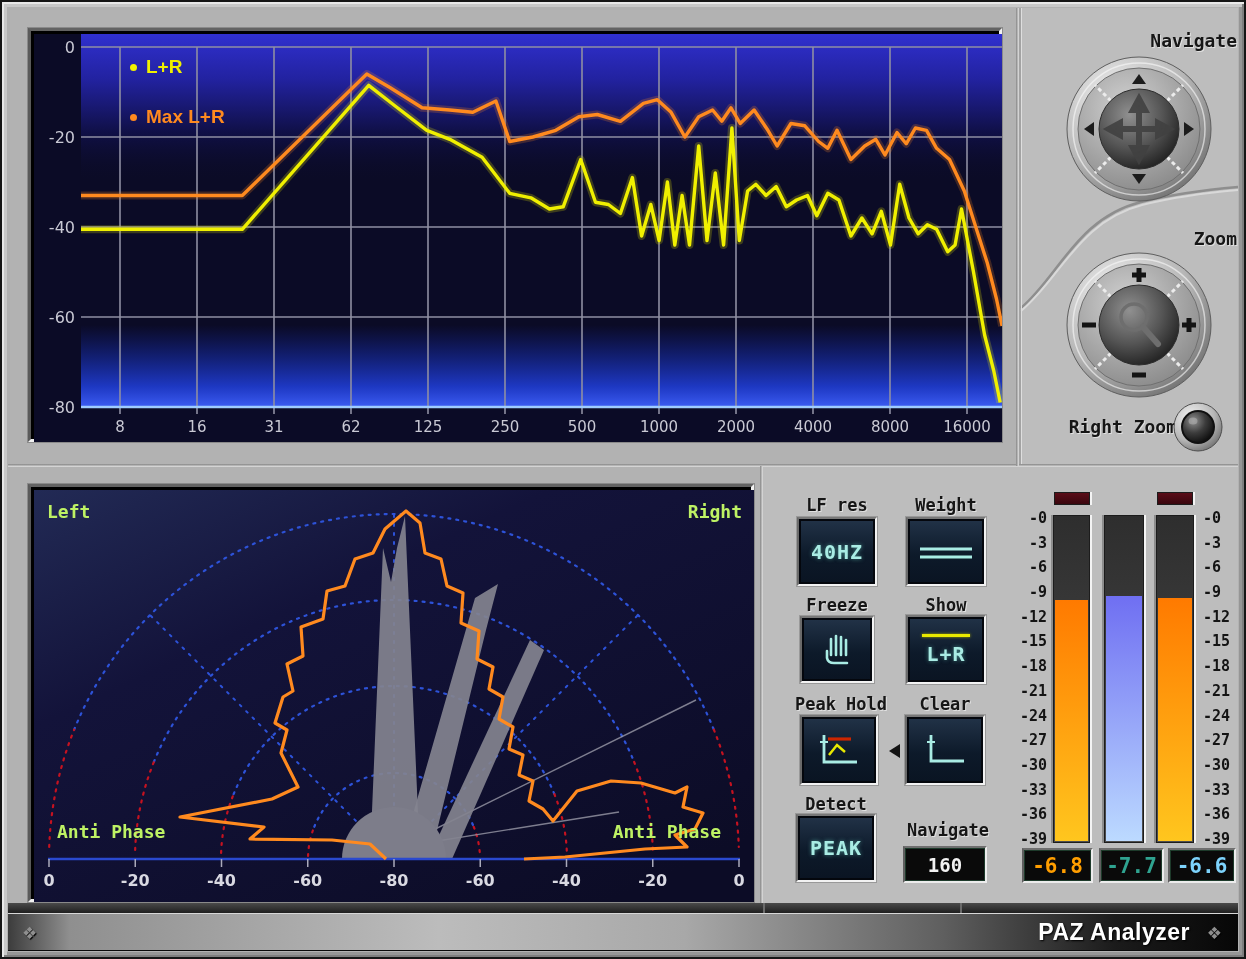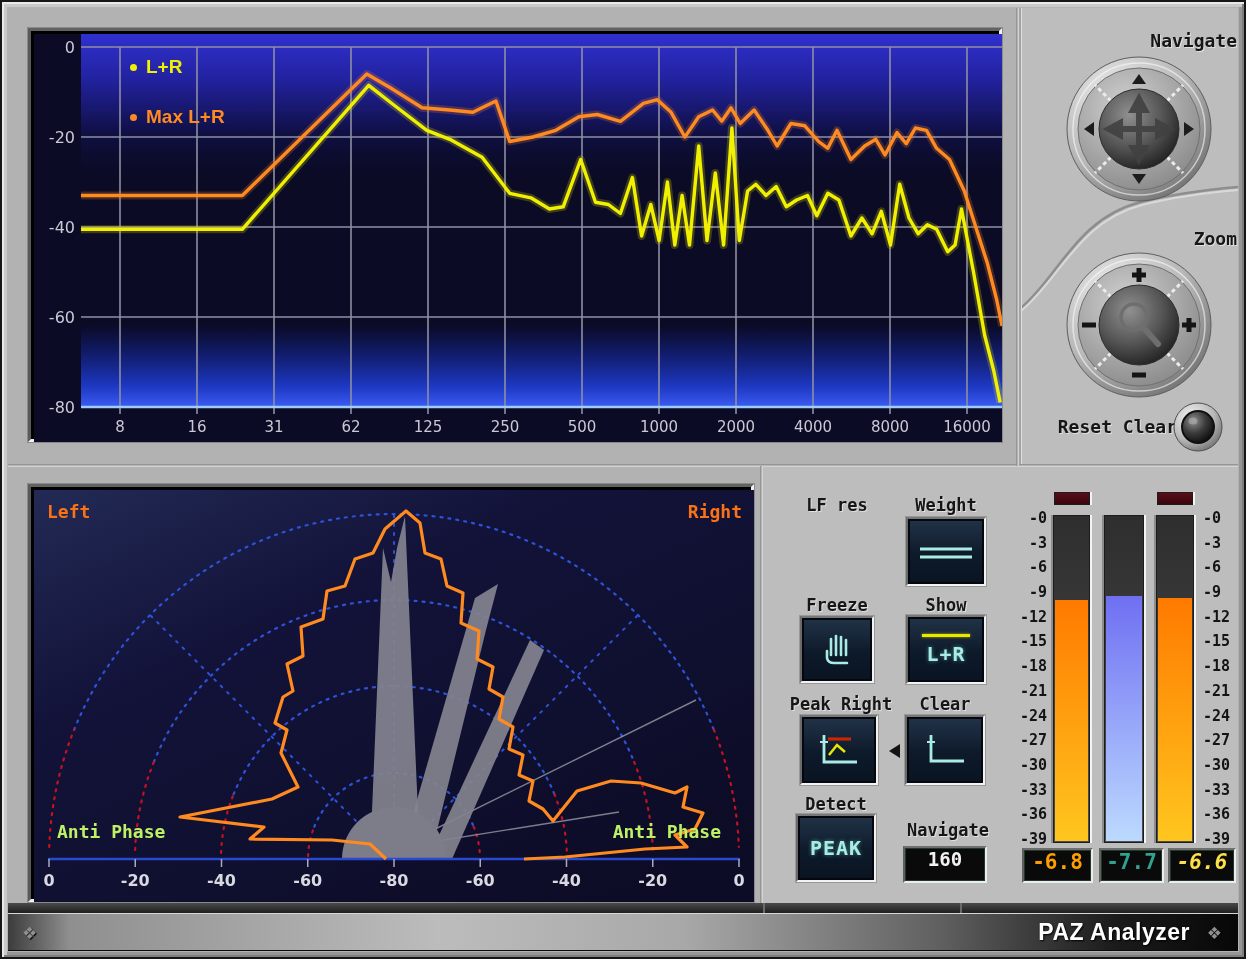--- a/index.html
+++ b/index.html
@@ -22,21 +22,21 @@
   #spectrum-display{left:28px;top:28px;width:974px;height:414px;}
   #phase-display{left:28px;top:484px;width:726px;height:418px;}
   .display svg{position:absolute;left:3px;top:3px;}
 
   
   .legend{position:absolute;left:99px;top:24px;z-index:5;font:700 19px "Liberation Sans",sans-serif;}
   .legend-row{height:24px;margin-bottom:26px;display:flex;align-items:center;}
   .legend-row .dot{width:7px;height:7px;border-radius:50%;margin-right:9px;display:inline-block;}
 
   
-  .ph-label{position:absolute;z-index:5;font:700 18px "DejaVu Sans Mono",monospace;color:#f97316;}
+  .ph-label{position:absolute;z-index:5;font:700 18px "DejaVu Sans Mono",monospace;color:#bef264;}
   #ph-left{left:16px;top:14px;}
   #ph-right{right:9px;top:14px;}
   .ph-anti{position:absolute;z-index:5;font:700 18px "DejaVu Sans Mono",monospace;color:#bef264;}
   #ph-anti-l{left:26px;top:334px;}
   #ph-anti-r{right:30px;top:334px;}
 
   
   .nav-panel{position:absolute;left:1019px;top:8px;width:219px;height:456px;background:#bdbdbd;}
   .panel-label{position:absolute;left:18px;width:200px;text-align:right;
                font:700 18px "DejaVu Sans Mono",monospace;color:#161616;
@@ -55,21 +55,21 @@
   .ctl-label{position:absolute;text-align:center;font:700 17px "DejaVu Sans Mono",monospace;
              color:#161616;text-shadow:1px 1px 0 rgba(255,255,255,.55);}
   .btn{position:absolute;background:linear-gradient(180deg,#223348,#0d1a2a 55%,#0a1422);
        border:2px solid;border-color:#787878 #f2f2f2 #f2f2f2 #6a6a6a;
        box-shadow:inset 0 0 0 2px #04070d, 0 0 0 1px #999;
        display:flex;align-items:center;justify-content:center;flex-direction:column;cursor:pointer;}
   .btn-text{font:700 20px "DejaVu Sans Mono",monospace;color:#a9ece4;letter-spacing:1px;
             text-shadow:0 0 4px rgba(120,240,220,.5);}
   .show-line{width:48px;height:3px;background:#e9e900;margin-bottom:5px;box-shadow:0 0 3px #aa0;}
   .lcd{position:absolute;background:#0a0a0a;border:2px solid;border-color:#6f6f6f #ececec #ececec #5f5f5f;
-       box-shadow:inset 0 0 0 1px #1d3a2a;display:flex;justify-content:center;}
+       box-shadow:inset 0 0 0 1px #1d3a2a;display:flex;align-items:center;justify-content:center;}
   .lcd-val{font:700 21px "DejaVu Sans Mono",monospace;}
   #response-lcd .lcd-val{color:#f2f2f2;font-size:19px;}
   .tri-left{position:absolute;left:126px;top:277px;width:0;height:0;
             border-right:11px solid #141414;border-top:7px solid transparent;border-bottom:7px solid transparent;}
 
   
   .meter-ch{position:absolute;top:48px;height:328px;background:linear-gradient(180deg,#2e2e2e,#4e4e4e);
             border:1px solid #1c1c1c;box-shadow:2px 0 0 #f4f4f4,-2px 0 0 #8d8d8d;}
   .meter-fill{position:absolute;bottom:1px;left:1px;right:1px;}
   .peak-ind{position:absolute;top:25px;height:13px;background:linear-gradient(180deg,#5a0d18,#3a060e);
@@ -253,21 +253,21 @@
           <line x1="50" y1="-7" x2="50" y2="7"></line>
         <line x1="-57" y1="0" x2="-43" y2="0"></line>
         <line x1="-7" y1="50" x2="7" y2="50"></line>
       </g>
       <circle r="40" fill="url(#knobDome)" stroke="#2c2c2c"></circle>
       <g stroke="#6e6e6e" fill="none">
         <circle cx="-5" cy="-8" r="13" stroke-width="3.5"></circle>
         <line x1="4" y1="2" x2="19" y2="19" stroke-width="6" stroke-linecap="round"></line>
       </g>
     </svg>
-    <div class="panel-label" id="reset-label">Reset Clear</div>
+    <div class="panel-label" id="reset-label">Right Zoom</div>
     <svg id="reset-btn" viewBox="-25 -25 50 50">
       <circle r="24" fill="url(#knobOut)" stroke="#4f4f4f"></circle>
       <circle r="17" fill="#101010"></circle>
       <circle r="15" fill="url(#resetDome)"></circle>
       <ellipse cx="-5" cy="-6" rx="4.5" ry="3.5" fill="#b5b5b5" opacity=".55"></ellipse>
     </svg>
   </div>
 
   <div class="display" id="phase-display">
     <svg id="phase" width="720" height="412" viewBox="0 0 720 412">
@@ -315,20 +315,23 @@
         <text x="705" y="396" text-anchor="middle" class="pxt">0</text>
       </svg>
     <div class="ph-label" id="ph-left">Left</div>
     <div class="ph-label" id="ph-right">Right</div>
     <div class="ph-anti" id="ph-anti-l">Anti Phase</div>
     <div class="ph-anti" id="ph-anti-r">Anti Phase</div>
   </div>
 
   <div class="ctl-panel">
     <div class="ctl-label" style="left:34px;top:28px;width:80px">LF res</div>
+    <div class="btn" style="left:34px;top:50px;width:80px;height:69px">
+      <span class="btn-text">40HZ</span>
+    </div>
 
     <div class="ctl-label" style="left:143px;top:28px;width:80px">Weight</div>
     <div class="btn" style="left:143px;top:50px;width:80px;height:69px">
       <svg width="64" height="30" viewBox="0 0 64 30">
         <g stroke="#a9ece4" stroke-width="3">
             <line x1="6" y1="12" x2="58" y2="12"></line>
             <line x1="6" y1="20" x2="58" y2="20"></line>
           </g>
       </svg>
     </div>
@@ -345,21 +348,21 @@
         </g>
       </svg>
     </div>
 
     <div class="ctl-label" style="left:143px;top:128px;width:80px">Show</div>
     <div class="btn" style="left:143px;top:148px;width:80px;height:69px">
       <div class="show-line"></div>
       <span class="btn-text">L+R</span>
     </div>
 
-    <div class="ctl-label" style="left:18px;top:227px;width:120px">Peak Right</div>
+    <div class="ctl-label" style="left:18px;top:227px;width:120px">Peak Hold</div>
     <div class="btn" style="left:37px;top:248px;width:78px;height:70px">
       <svg width="48" height="40" viewBox="0 0 48 40">
         <path d="M9,5 V32 H42" stroke="#a9ece4" stroke-width="2.8" fill="none"></path>
         <path d="M5,12 H13" stroke="#a9ece4" stroke-width="2" fill="none"></path>
         <path d="M14,25 L22,15 L30,22" stroke="#e8e800" stroke-width="2.5" fill="none"></path>
         <line x1="13" y1="9" x2="36" y2="9" stroke="#cc2600" stroke-width="3.2"></line>
       </svg>
     </div>
 
     <div class="ctl-label" style="left:142px;top:227px;width:80px">Clear</div>
@@ -428,21 +431,21 @@
       <div class="meter-fill" id="fill2" style="height: 243px; background: linear-gradient(rgb(255, 122, 0), rgb(255, 198, 30));"></div>
     </div>
 
     <div class="lcd" style="left:259px;top:381px;width:71px;height:35px">
       <span class="lcd-val" id="ro0" style="color: rgb(255, 158, 0);">-6.8</span>
     </div>
     <div class="lcd" style="left:336px;top:381px;width:65px;height:35px">
       <span class="lcd-val" id="ro1" style="color: rgb(47, 163, 144);">-7.7</span>
     </div>
     <div class="lcd" style="left:405px;top:381px;width:68px;height:35px">
-      <span class="lcd-val" id="ro2" style="color: #fde047; font-style: italic;">-6.6</span>
+      <span class="lcd-val" id="ro2" style="color: #7dd3fc;">-6.6</span>
     </div>
   </div>
 
   <div class="groove-h"></div>
   <div class="groove-v-top"></div>
   <div class="groove-v-bot"></div>
 
   <div class="dark-strip">
     <span class="notch" style="left:755px"></span>
     <span class="notch" style="left:952px"></span>

